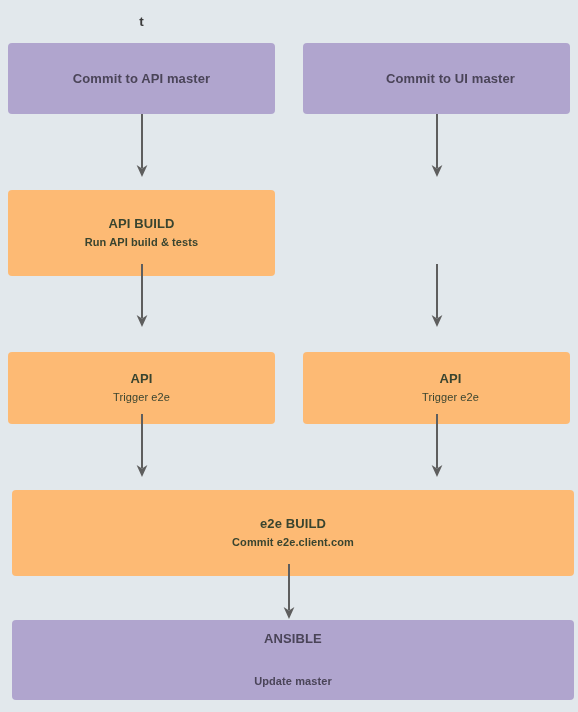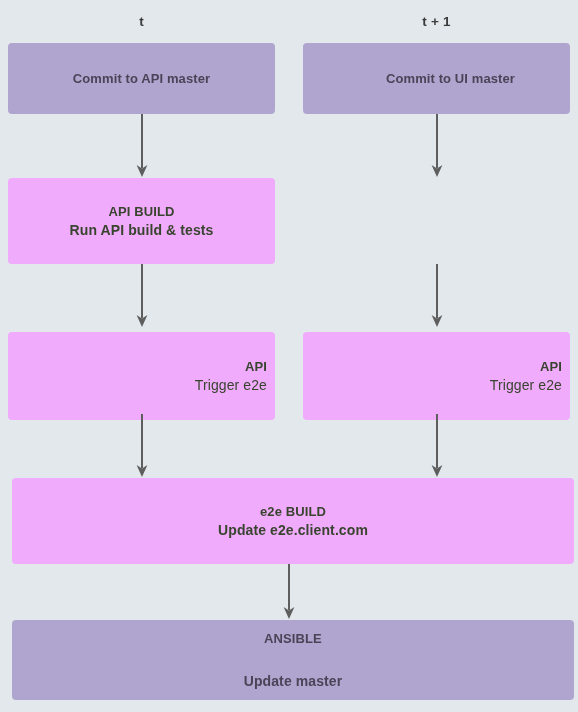--- a/index.html
+++ b/index.html
@@ -42,30 +42,30 @@
     border-radius: 4px;
     display: flex;
     flex-direction: column;
     align-items: center;
     justify-content: center;
     text-align: center;
     box-sizing: border-box;
     padding: 4px 8px;
   }
   .node.purple { background: #b0a5ce; text-align: right; }
-  .node.green  { background: #f0abfc; }
+  .node.green  { background: #fdba74; margin-top: 12px; }
 
   .node-title {
     font-size: 13px;
     font-weight: bold;
     line-height: 18px;
     letter-spacing: 0.1px;
   }
   .node-sub {
-    font-size: 14px;
+    font-size: 11px;
     font-weight: normal;
     line-height: 18px;
     letter-spacing: 0.1px;
   }
   .node.purple .node-title,
   .node.purple .node-sub { color: #4a4458; }
   .node.green  .node-title,
   .node.green  .node-sub { color: #39442f; }
   
   .node.purple.single .node-title { font-weight: bold; }
@@ -76,39 +76,38 @@
   .node-sub:empty { display: none; }
 
   
   .col-left   { left: 8px;   width: 267px; }
   .col-right  { left: 303px; width: 267px; padding-left: 36px; }
   .col-full   { left: 12px;   width: 562px; }
 
   
   .row-1 { top: 43px;  height: 71px; }
   .row-2 { top: 178px; height: 86px; }
-  .row-3 { top: 332px; height: 88px; align-items: flex-end; }
+  .row-3 { top: 340px; height: 72px; }
   .row-4 { top: 478px; height: 86px; }
   .row-5 { top: 620px; height: 80px; gap: 24px; }
 
   
   .arrow {
     position: absolute;
     width: 14px;
     overflow: visible;
   }
   .arrow svg { display: block; }
 </style>
 </head>
 <body>
 
 <div id="diagram">
 
   <div class="col-header left">t</div>
-  <div class="col-header right">t + 1</div>
 
   <div class="node purple single col-left row-1">
     <div class="node-title">Commit to API master</div>
 
   </div>
   <div class="node purple single col-right row-1">
     <div class="node-title">Commit to UI master</div>
 
   </div>
 
@@ -160,21 +159,21 @@
   </div>
   <div class="arrow" style="left:429.5px; top:414px; height:64px;">
     <svg width="14" height="64" viewBox="0 0 14 64" xmlns="http://www.w3.org/2000/svg">
       <line x1="7" y1="0" x2="7" y2="54" stroke="#5e5e5e" stroke-width="2"></line>
       <path d="M7 63 L1.6 51 L7 54.5 L12.4 51 Z" fill="#5e5e5e"></path>
     </svg>
   </div>
 
   <div class="node green col-full row-4">
     <div class="node-title">e2e BUILD</div>
-    <div class="node-sub">Update e2e.client.com</div>
+    <div class="node-sub">Commit e2e.client.com</div>
   </div>
 
   <div class="arrow" style="left:282px; top:564px; height:56px;">
     <svg width="14" height="56" viewBox="0 0 14 56" xmlns="http://www.w3.org/2000/svg">
       <line x1="7" y1="0" x2="7" y2="46" stroke="#5e5e5e" stroke-width="2"></line>
       <path d="M7 55 L1.6 43 L7 46.5 L12.4 43 Z" fill="#5e5e5e"></path>
     </svg>
   </div>
 
   <div class="node purple col-full row-5">

